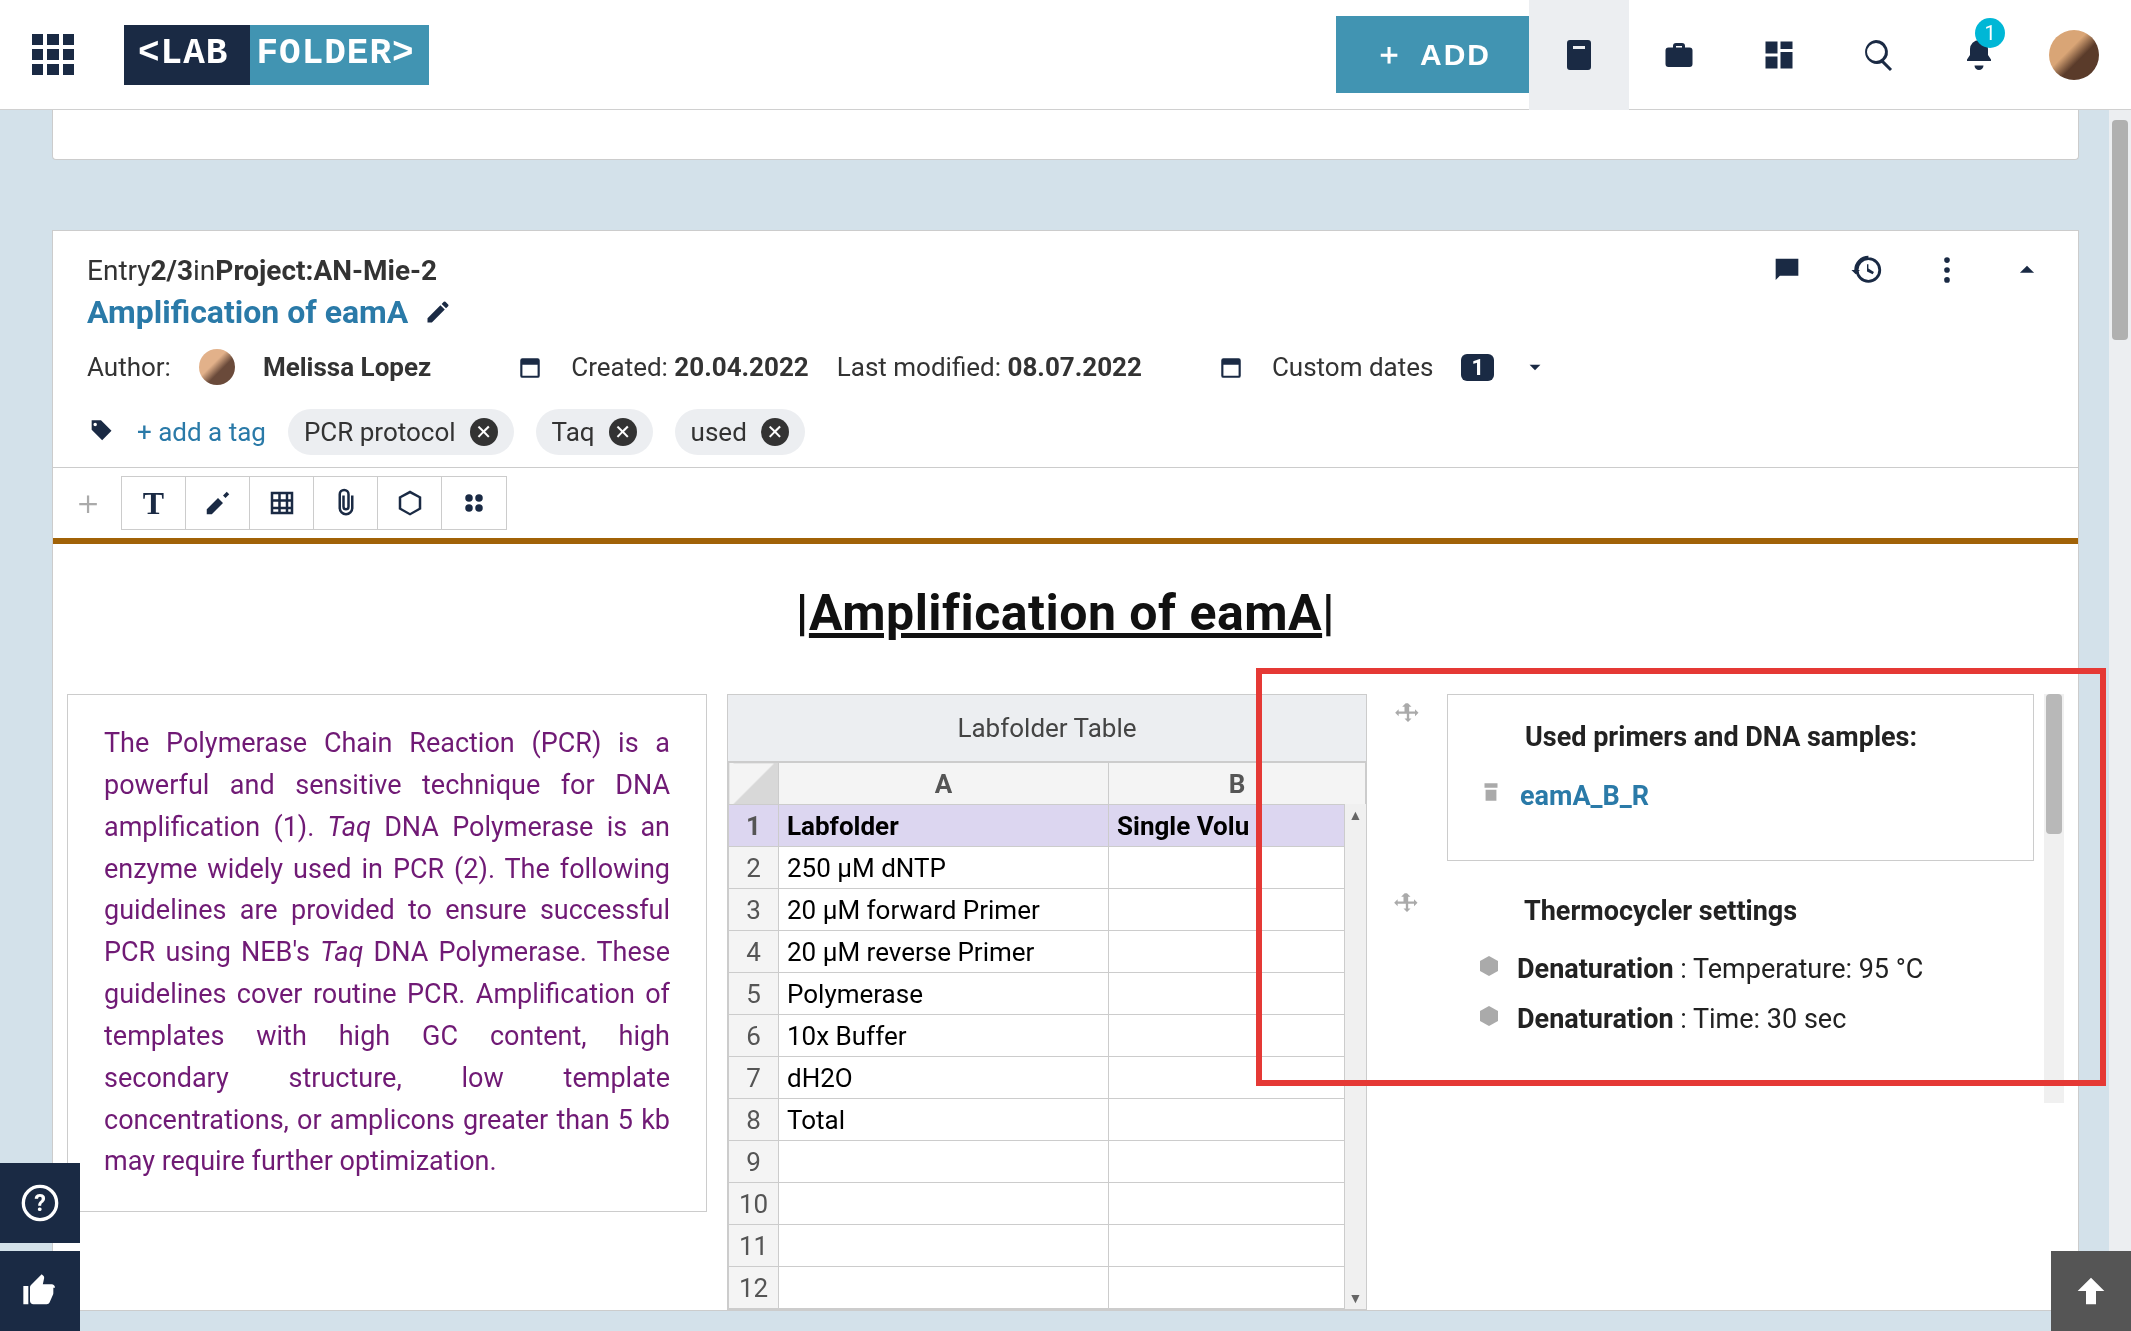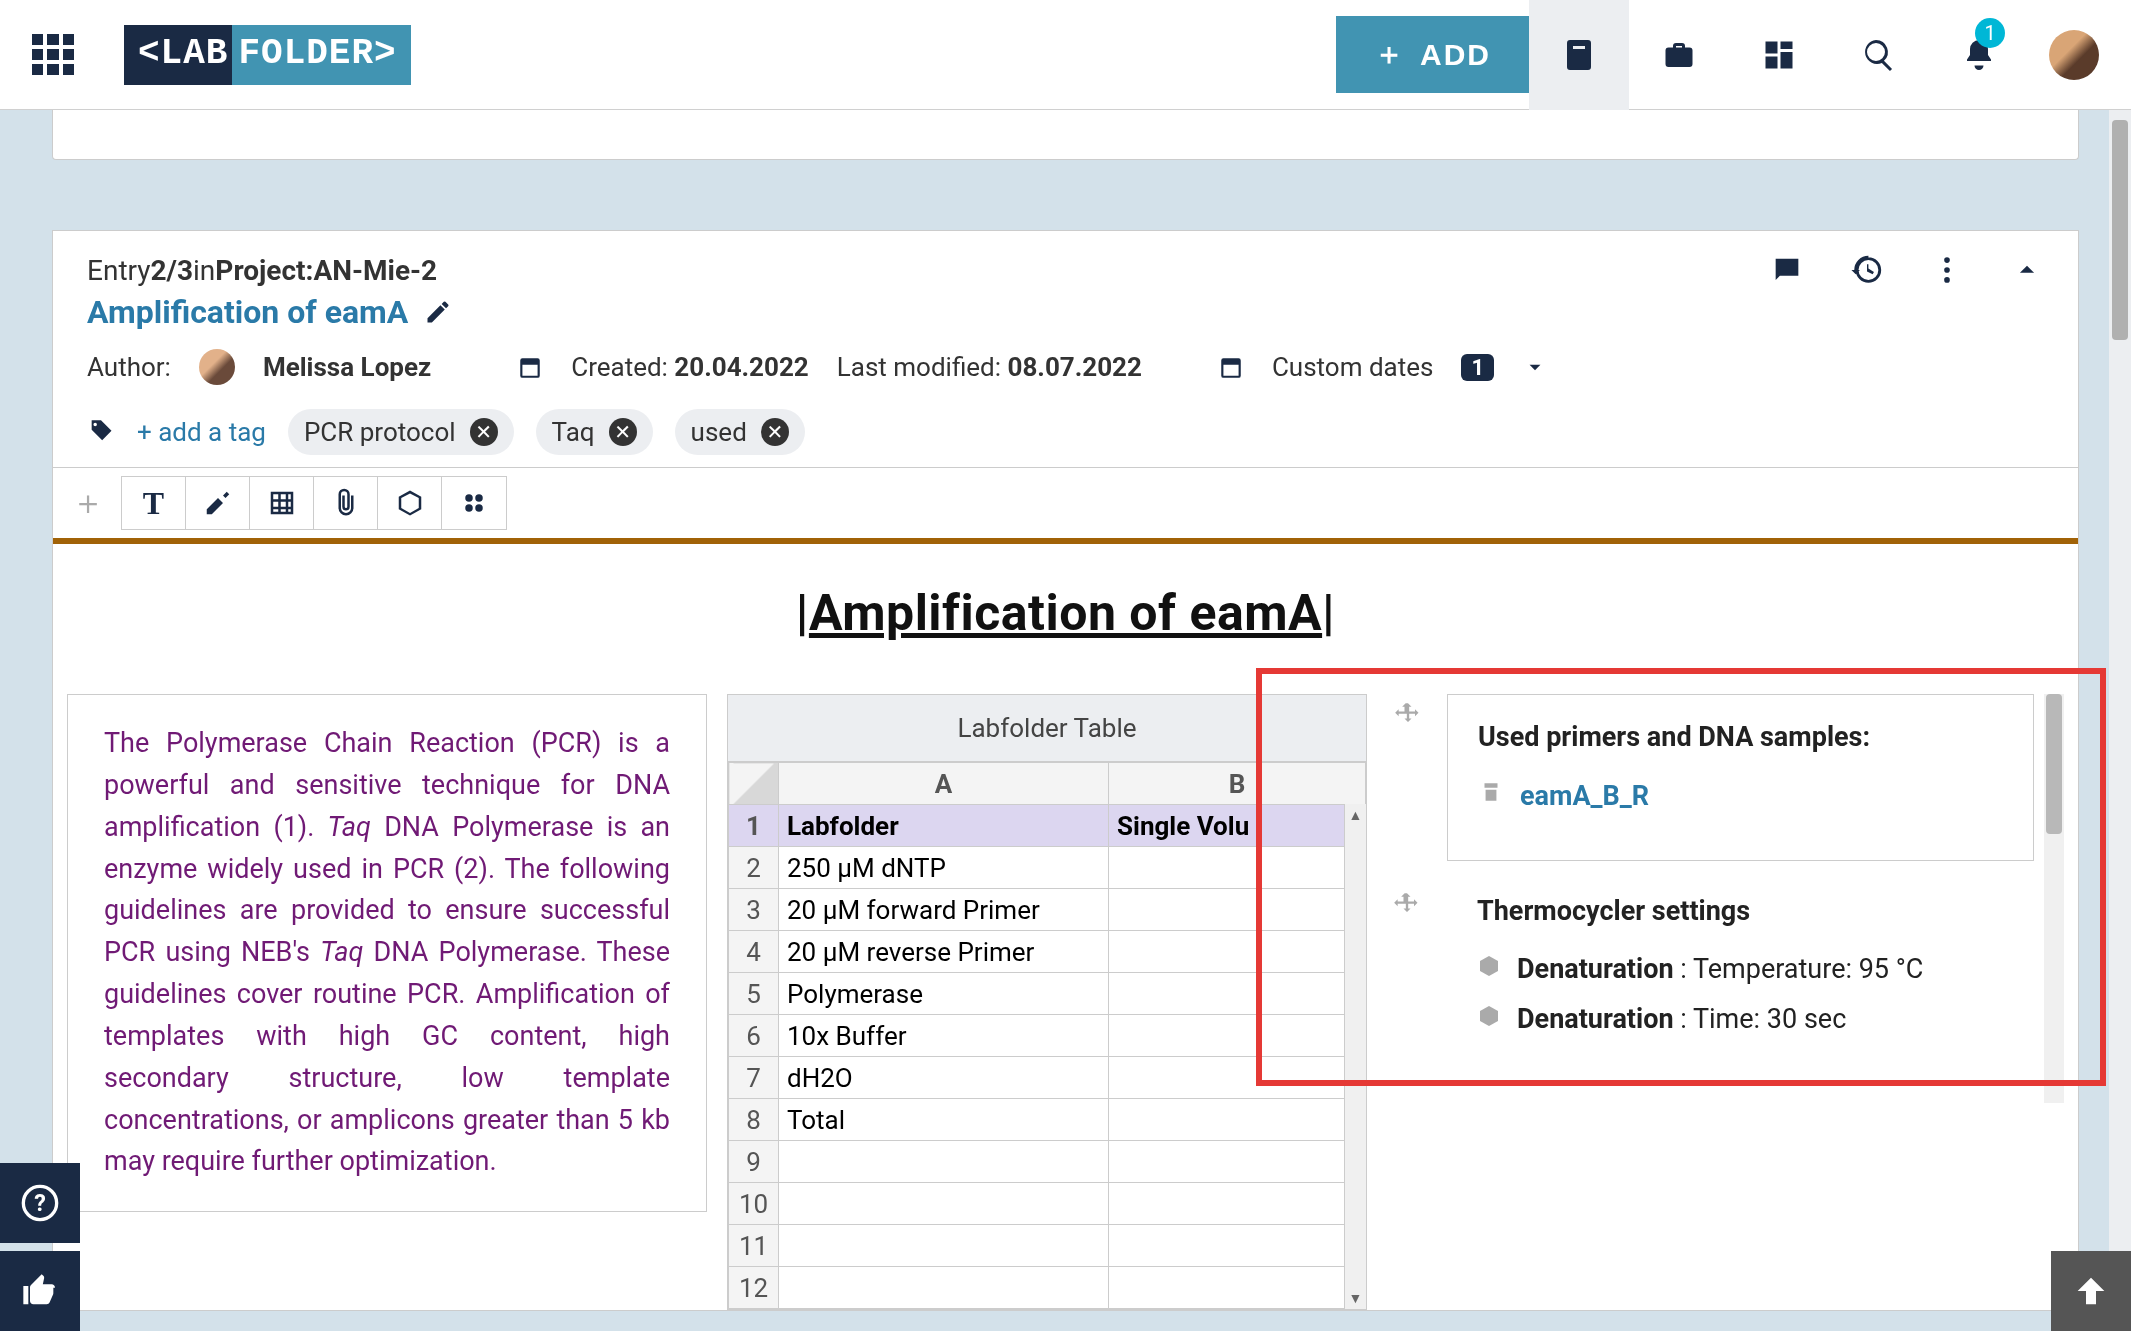--- a/index.html
+++ b/index.html
@@ -34,21 +34,21 @@
   .apps-icon span { background: #1a2a44; }
   .logo {
     margin-left: 50px;
     height: 60px;
     display: flex;
     font-family: "Courier New", monospace;
     font-weight: bold;
     font-size: 36px;
     letter-spacing: 1px;
   }
-  .logo .dark { background:#1a2a44; color:#fff; padding: 8px 4px 8px 14px; }
+  .logo .dark { background:#1a2a44; color:#fff; padding: 8px 22px 8px 14px; }
   .logo .light { background:#4194b2; color:#fff; padding: 8px 14px 8px 6px; }
   .topbar-spacer { flex: 1; }
   .add-btn {
     background: #4194b2;
     color: #fff;
     border: none;
     padding: 18px 38px;
     font-size: 30px;
     font-weight: bold;
     cursor: pointer;
@@ -344,20 +344,21 @@
     left: -54px;
     top: 6px;
     color: #aaa;
   }
   .block-icon svg { width: 28px; height: 28px; fill: #aaa; }
   .material-title {
     font-size: 27px;
     font-weight: bold;
     color: #222;
     margin-bottom: 26px;
+    margin-left: 47px;
   }
   .material-link-row {
     display: flex;
     align-items: center;
     gap: 16px;
     margin-bottom: 22px;
     font-size: 27px;
   }
   .material-link-row .mic { color: #aaa; }
   .material-link-row a { color: #2a7aa8; font-weight: bold; text-decoration: none; }

